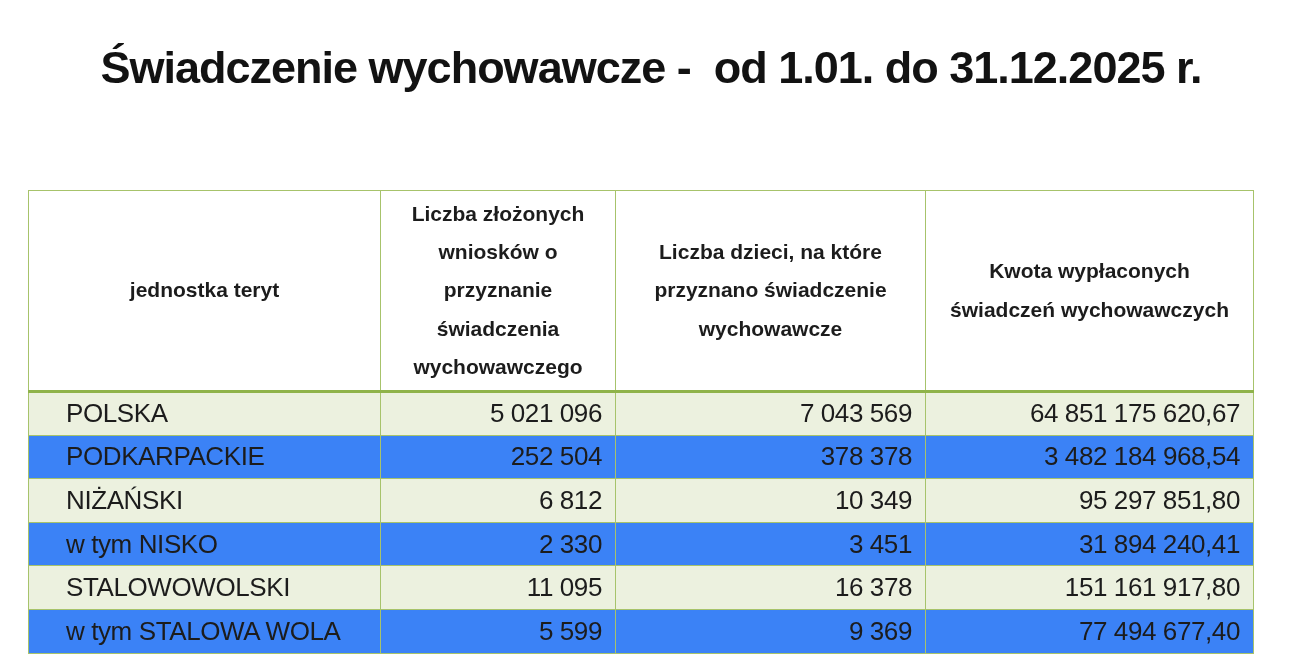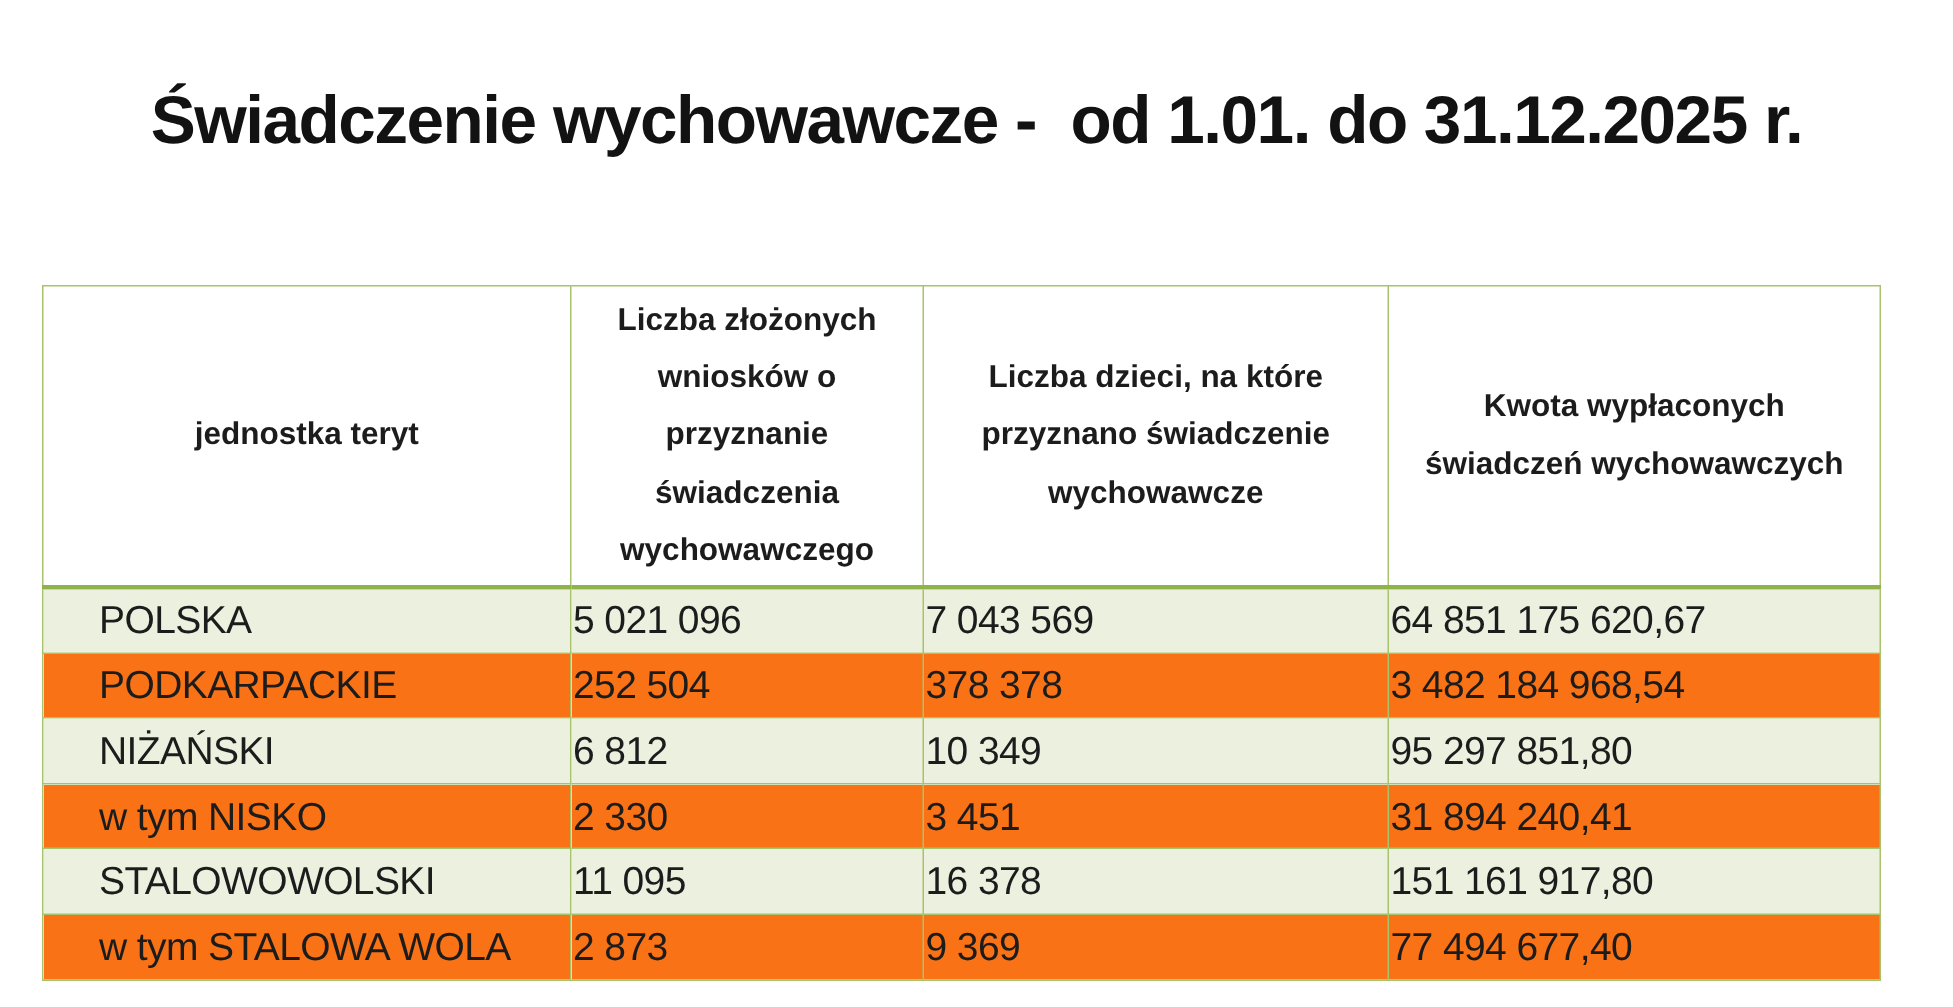--- a/index.html
+++ b/index.html
@@ -14,21 +14,21 @@
   body{
     width:1302px;height:671px;
     background:var(--bg);
     font-family:"Liberation Sans", sans-serif;
     color:var(--text);
     position:relative;
     overflow:hidden;
   }
   .title{
     position:absolute;
-    top:54px;left:0;width:100%;
+    top:42px;left:0;width:100%;
     margin:0;
     text-align:center;
     font-size:45px;
     font-weight:700;
     letter-spacing:-1px;
     white-space:pre;
     color:#121212;
   }
   table.report{
     position:absolute;
@@ -49,24 +49,24 @@
     vertical-align:middle;
     line-height:1.82;
     padding:4px 14px;
     background:#ffffff;
   }
   .report tbody tr{height:43.6px;}
   .report td{
     font-size:26px;
     letter-spacing:-0.4px;
     padding-top:0;padding-bottom:0;
-    background:#f97316;
+    background:#3b82f6;
   }
   .report td.name{text-align:left;padding-left:37px;}
-  .report td.num{text-align:left;padding-right:13px;}
+  .report td.num{text-align:right;padding-right:13px;}
   .report tr.shaded td{background:var(--shade);}
   .report tr.total td{
     background:var(--shade);
     font-weight:400;
     border-top:3px solid var(--border-thick);
   }
 </style>
 </head>
 <body>
 
@@ -113,18 +113,18 @@
         <td class="num">31 894 240,41</td>
       </tr>
       <tr class="shaded">
         <td class="name">STALOWOWOLSKI</td>
         <td class="num">11 095</td>
         <td class="num">16 378</td>
         <td class="num">151 161 917,80</td>
       </tr>
       <tr class="">
         <td class="name">w tym STALOWA WOLA</td>
-        <td class="num">2 873</td>
+        <td class="num">5 599</td>
         <td class="num">9 369</td>
         <td class="num">77 494 677,40</td>
       </tr>
     </tbody>
 </table>
 
 </body></html>

